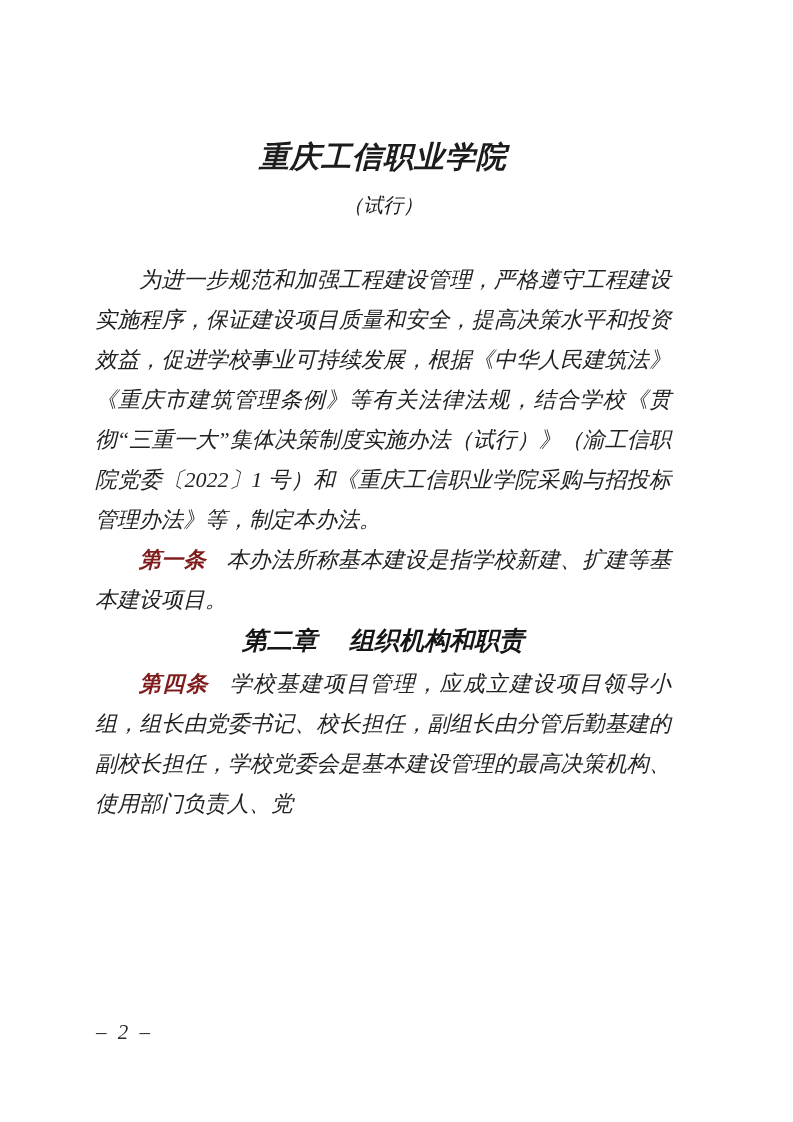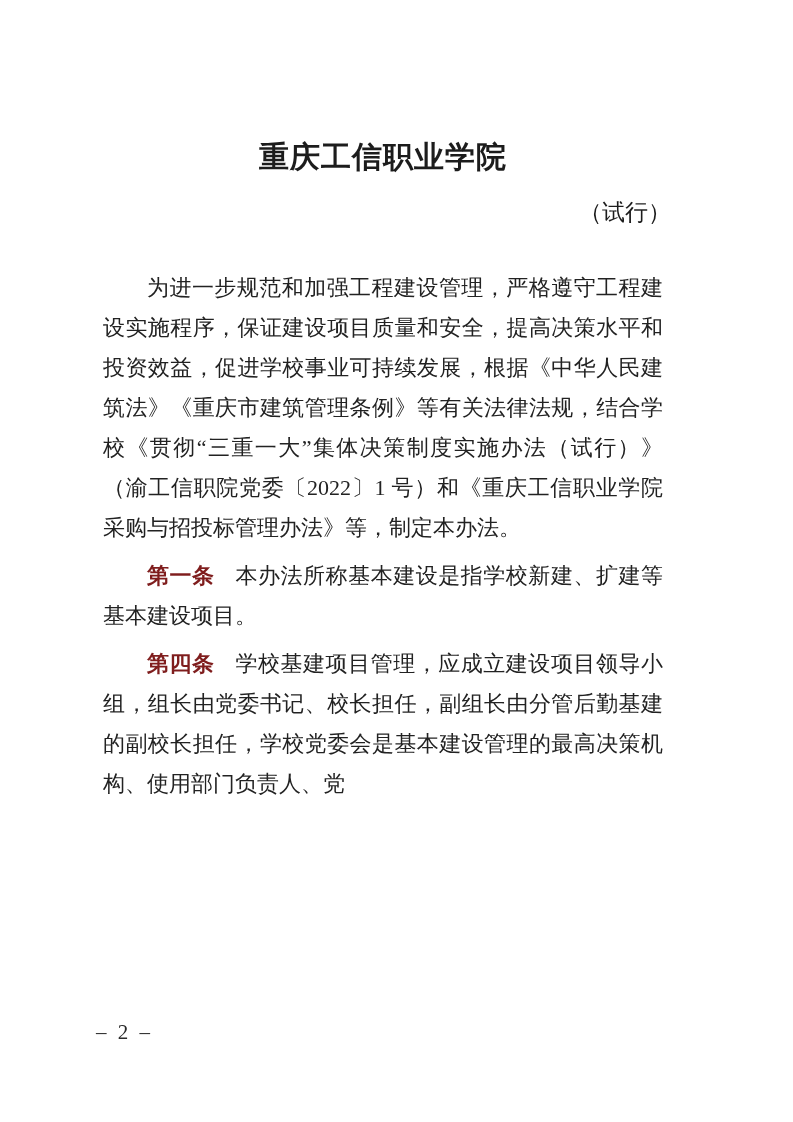--- a/index.html
+++ b/index.html
@@ -10,59 +10,60 @@
   * { box-sizing: border-box; }
 
   .page {
     position: relative;
     width: 769px;
     height: 1122px;
     background: #ffffff;
     color: #1c1c1c;
     overflow: hidden;
     font-family: "Liberation Serif", "DejaVu Serif", serif;
+    font-style: italic;
   }
 
   .content {
     padding: 135px 98px 0 95px;
   }
 
   .title-block {
     margin-bottom: 37px;
   }
 
   .doc-title {
     text-align: center;
     font-family: "Liberation Serif", "DejaVu Serif", serif;
     font-weight: bold;
     font-size: 30px;
     line-height: 44px;
     letter-spacing: 1px;
   }
 
   .doc-subtitle {
-    text-align: right;
-    font-size: 23px;
+    text-align: center;
+    font-size: 20px;
     line-height: 36px;
-    margin-top: 16px;
+    margin-top: 8px;
   }
 
   .chapter {
     margin: 0 0 4px 0;
     text-align: center;
     font-weight: bold;
     font-size: 25px;
     line-height: 40px;
     font-family: "Liberation Sans", "DejaVu Sans", sans-serif;
     white-space: pre-wrap;
     color: #151515;
   }
 
   .para {
-    margin: 8px;
+    margin: 0;
     font-size: 22px;
     line-height: 40px;
     text-align: justify;
     text-indent: 2em;
     color: #222222;
   }
 
   .law-label {
     font-weight: bold;
     color: #7f1d1d;
@@ -96,20 +97,21 @@
 
       <p class="para">
         <span class="law-label"></span><span>为进一步规范和加强工程建设管理，严格遵守工程建设实施程序，保证建设项目质量和安全，提高决策水平和投资效益，促进学校事业可持续发展，根据《中华人民建筑法》《重庆市建筑管理条例》等有关法律法规，结合学校《贯彻“三重一大”集体决策制度实施办法（试行）》（渝工信职院党委〔2022〕1 号）和《重庆工信职业学院采购与招投标管理办法》等，制定本办法。</span>
       </p>
 
       <p class="para">
         <span class="law-label">第一条</span><span>本办法所称基本建设是指学校新建、扩建等基本建设项目。</span>
       </p>
 
 
+      <h2 class="chapter">第二章　 组织机构和职责</h2>
 
 
       <p class="para">
         <span class="law-label">第四条</span><span>学校基建项目管理，应成立建设项目领导小组，组长由党委书记、校长担任，副组长由分管后勤基建的副校长担任，学校党委会是基本建设管理的最高决策机构、使用部门负责人、党</span>
       </p>
 
     </main>
   </div>
 
   <footer class="page-number">– 2 –</footer>

